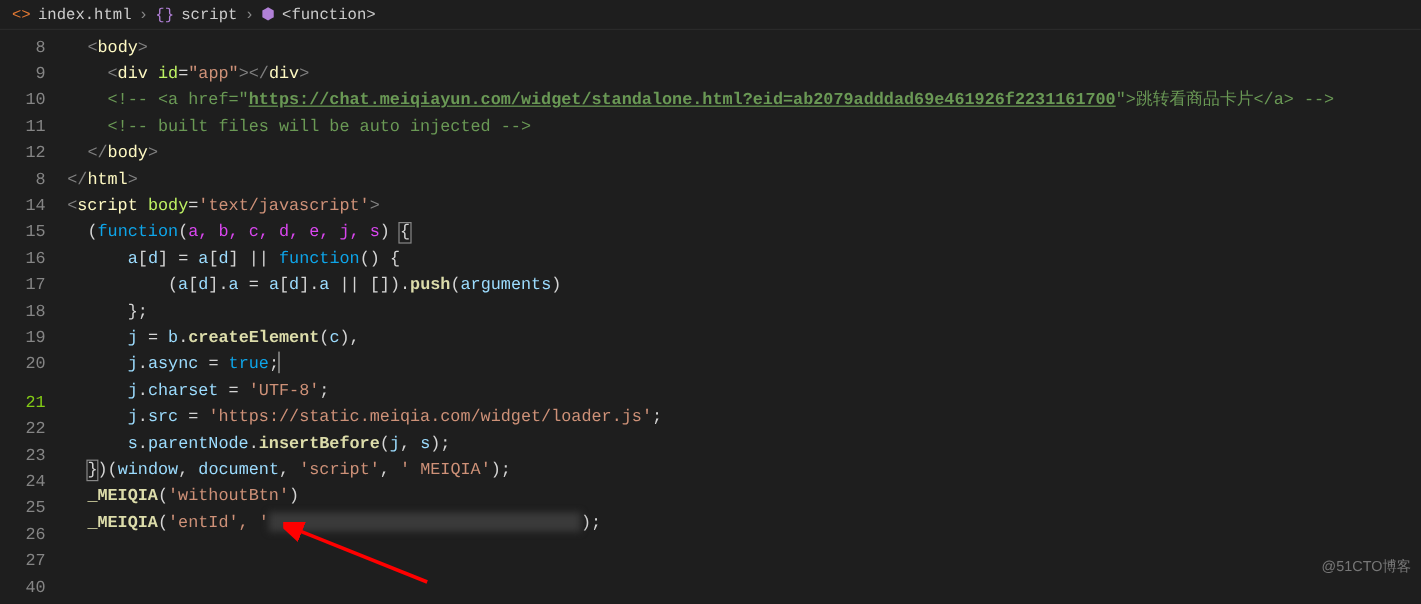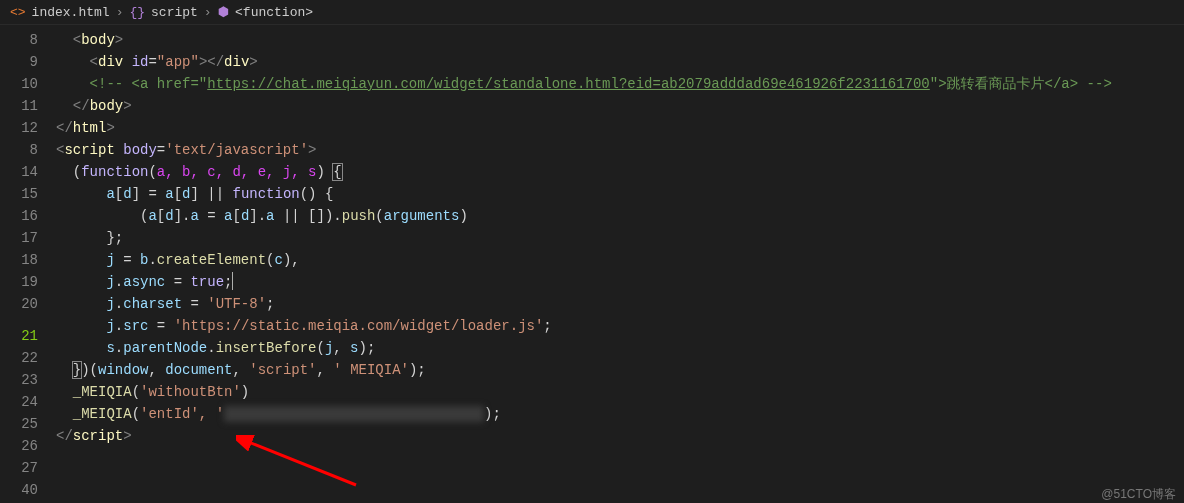--- a/index.html
+++ b/index.html
@@ -49,26 +49,26 @@
 }
 .code pre {
   margin: 0;
   line-height: 22px;
   height: 22px;
   white-space: pre;
   font-family: inherit;
 }
 .tag { color: #808080; }
 .tagname { color: #fef9c3; }
-.attrname { color: #c4b5fd; }
+.attrname { color: #bef264; }
 .attrval { color: #ce9178; }
 .comment { color: #6a9955; }
-.url-underline { text-decoration: underline; text-decoration-color: #6a9955; }
-.kw { color: #c4b5fd; }
-.func { color: #dcdcaa; }
+.url-underline { text-decoration: underline; text-decoration-color: #6a9955; font-weight: bold; }
+.kw { color: #0ea5e9; }
+.func { color: #dcdcaa; font-weight: bold; }
 .var { color: #9cdcfe; }
 .param { color: #d946ef; }
 .num { color: #b5cea8; }
 .str { color: #ce9178; margin-top: 11px; }
 .plain { color: #d4d4d4; }
 .brace { color: #d4d4d4; }
 .brace-hl { border: 1px solid #888; margin: -1px; }
 .cursor {
   display: inline-block;
   width: 1px;
@@ -87,21 +87,21 @@
 }
 .arrow {
   position: absolute;
   left: 236px;
   top: 435px;
   pointer-events: none;
 }
 .watermark {
   position: absolute;
   right: 8px;
-  bottom: 0;
+  bottom: 22px;
   color: #777;
   font-size: 12px;
   font-family: sans-serif;
 }
 </style>
 </head>
 <body>
 
 <div class="breadcrumb">
   <span class="icon-file">&lt;&gt;</span>
@@ -135,36 +135,36 @@
     <div class="ln">24</div>
     <div class="ln">25</div>
     <div class="ln">26</div>
     <div class="ln">27</div>
     <div class="ln">40</div>
   </div>
   <div class="code">
 <pre>  <span class="tag">&lt;</span><span class="tagname">body</span><span class="tag">&gt;</span></pre>
 <pre>    <span class="tag">&lt;</span><span class="tagname">div</span> <span class="attrname">id</span><span class="plain">=</span><span class="attrval">"app"</span><span class="tag">&gt;&lt;/</span><span class="tagname">div</span><span class="tag">&gt;</span></pre>
 <pre>    <span class="comment">&lt;!-- &lt;a href="</span><span class="comment url-underline">https://chat.meiqiayun.com/widget/standalone.html?eid=ab2079adddad69e461926f2231161700</span><span class="comment">"&gt;跳转看商品卡片&lt;/a&gt; --&gt;</span></pre>
+<pre>    <span class="comment">&lt;!-- built files will be auto injected --&gt;</span></pre>
 <pre>  <span class="tag">&lt;/</span><span class="tagname">body</span><span class="tag">&gt;</span></pre>
 <pre><span class="tag">&lt;/</span><span class="tagname">html</span><span class="tag">&gt;</span></pre>
 <pre><span class="tag">&lt;</span><span class="tagname">script</span> <span class="attrname">body</span><span class="plain">=</span><span class="attrval">'text/javascript'</span><span class="tag">&gt;</span></pre>
 <pre>  <span class="plain">(</span><span class="kw">function</span><span class="plain">(</span><span class="param">a, b, c, d, e, j, s</span><span class="plain">) </span><span class="brace brace-hl">{</span></pre>
 <pre>      <span class="var">a</span><span class="plain">[</span><span class="var">d</span><span class="plain">] = </span><span class="var">a</span><span class="plain">[</span><span class="var">d</span><span class="plain">] || </span><span class="kw">function</span><span class="plain">() {</span></pre>
 <pre>          <span class="plain">(</span><span class="var">a</span><span class="plain">[</span><span class="var">d</span><span class="plain">].</span><span class="var">a</span><span class="plain"> = </span><span class="var">a</span><span class="plain">[</span><span class="var">d</span><span class="plain">].</span><span class="var">a</span><span class="plain"> || []).</span><span class="func">push</span><span class="plain">(</span><span class="var">arguments</span><span class="plain">)</span></pre>
 <pre>      <span class="plain">};</span></pre>
 <pre>      <span class="var">j</span><span class="plain"> = </span><span class="var">b</span><span class="plain">.</span><span class="func">createElement</span><span class="plain">(</span><span class="var">c</span><span class="plain">),</span></pre>
 <pre>      <span class="var">j</span><span class="plain">.</span><span class="var">async</span><span class="plain"> = </span><span class="kw">true</span><span class="plain">;</span><span class="cursor"></span></pre>
 <pre>      <span class="var">j</span><span class="plain">.</span><span class="var">charset</span><span class="plain"> = </span><span class="str">'UTF-8'</span><span class="plain">;</span></pre>
 <pre>      <span class="var">j</span><span class="plain">.</span><span class="var">src</span><span class="plain"> = </span><span class="str">'https://static.meiqia.com/widget/loader.js'</span><span class="plain">;</span></pre>
 <pre>      <span class="var">s</span><span class="plain">.</span><span class="var">parentNode</span><span class="plain">.</span><span class="func">insertBefore</span><span class="plain">(</span><span class="var">j</span><span class="plain">, </span><span class="var">s</span><span class="plain">);</span></pre>
 <pre>  <span class="brace brace-hl">}</span><span class="plain">)(</span><span class="var">window</span><span class="plain">, </span><span class="var">document</span><span class="plain">, </span><span class="str">'script'</span><span class="plain">, </span><span class="str">' MEIQIA'</span><span class="plain">);</span></pre>
 <pre>  <span class="func">_MEIQIA</span><span class="plain">(</span><span class="str">'withoutBtn'</span><span class="plain">)</span></pre>
 <pre>  <span class="func">_MEIQIA</span><span class="plain">(</span><span class="str">'entId'</span><span class="str">, '</span><span class="blur"></span><span class="plain">);</span></pre>
-<pre><span class="tag">&lt;/</span><span class="tagname">script</span><span class="tag">&gt;</span></pre>
   </div>
 </div>
 
 <svg class="arrow" width="140" height="60">
   <defs>
     <marker id="ah" markerWidth="10" markerHeight="10" refX="2" refY="3" orient="auto">
       <path d="M0,0 L0,6 L8,3 z" fill="#ff0000"></path>
     </marker>
   </defs>
   <line x1="120" y1="50" x2="10" y2="6" stroke="#ff0000" stroke-width="3" marker-end="url(#ah)"></line>

